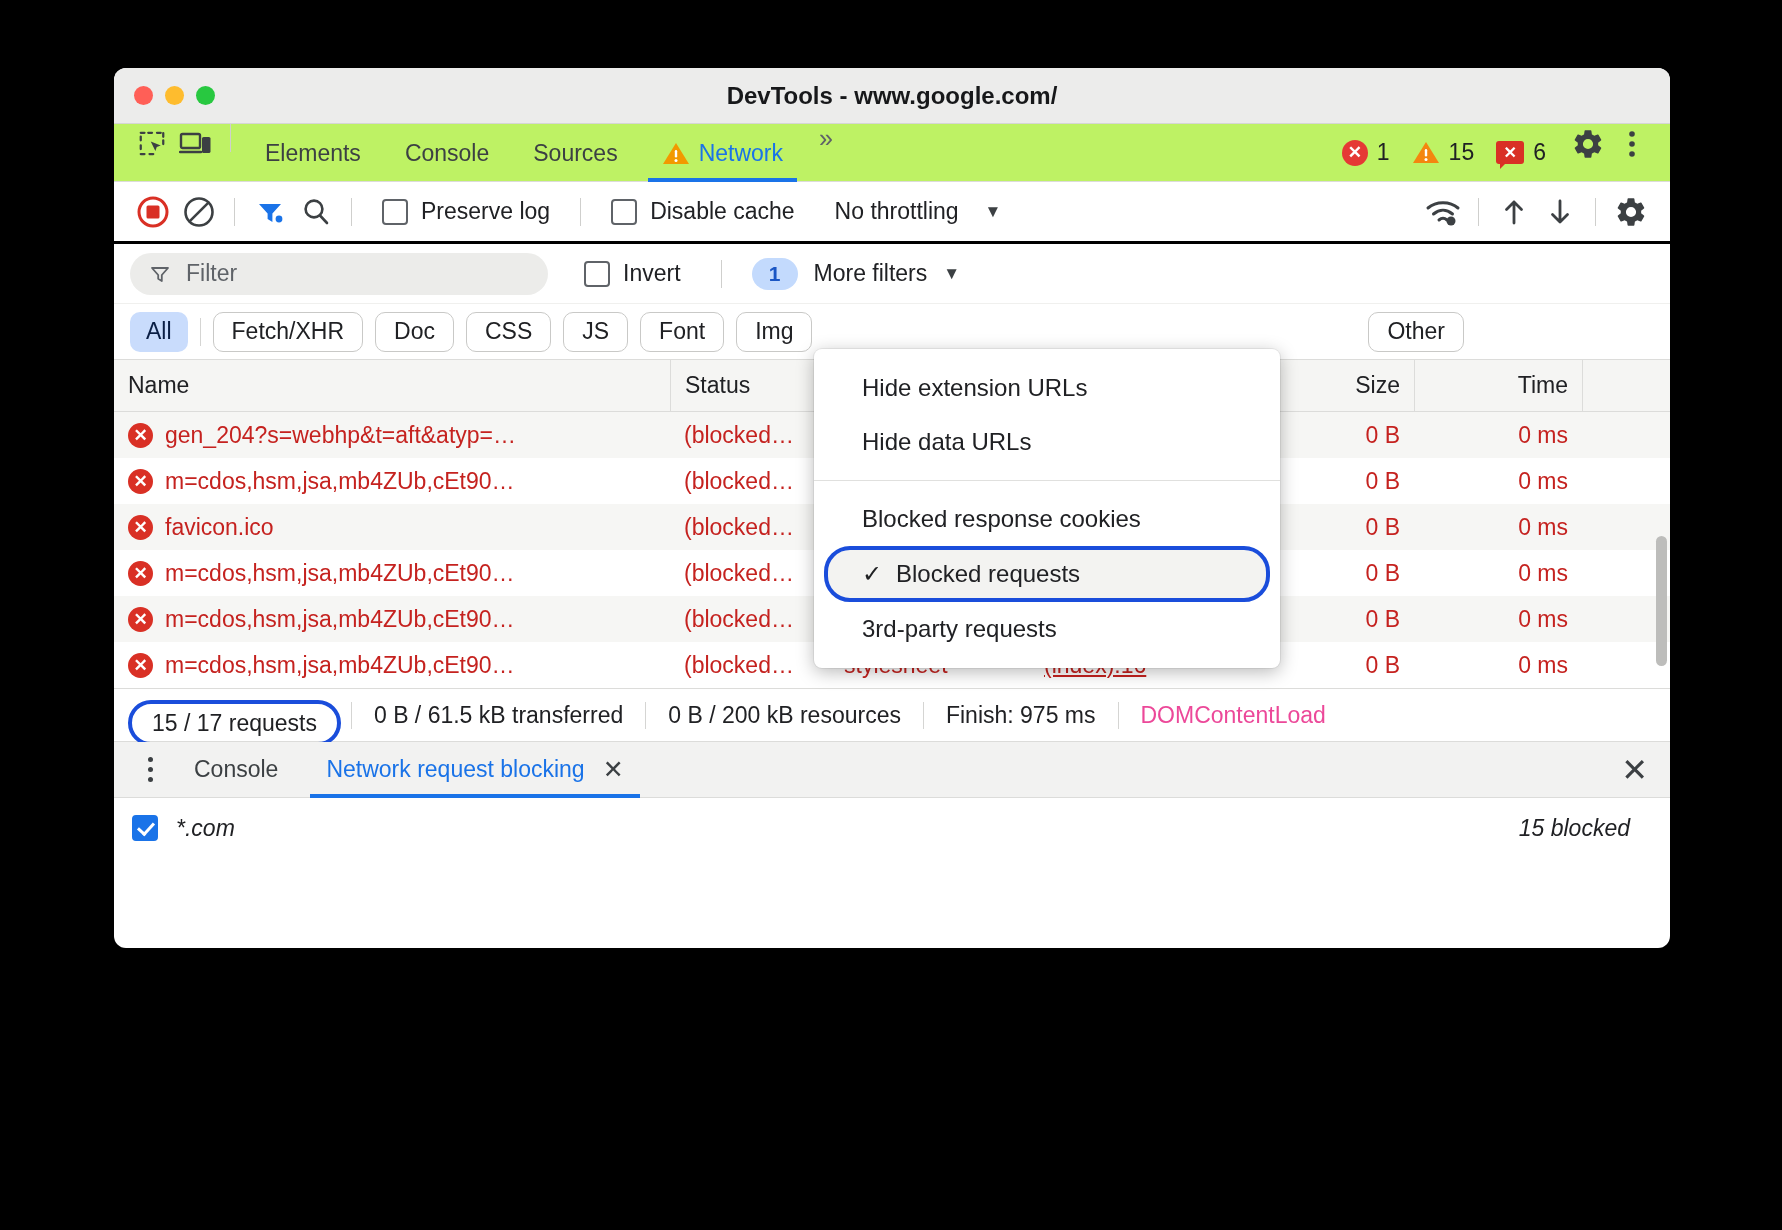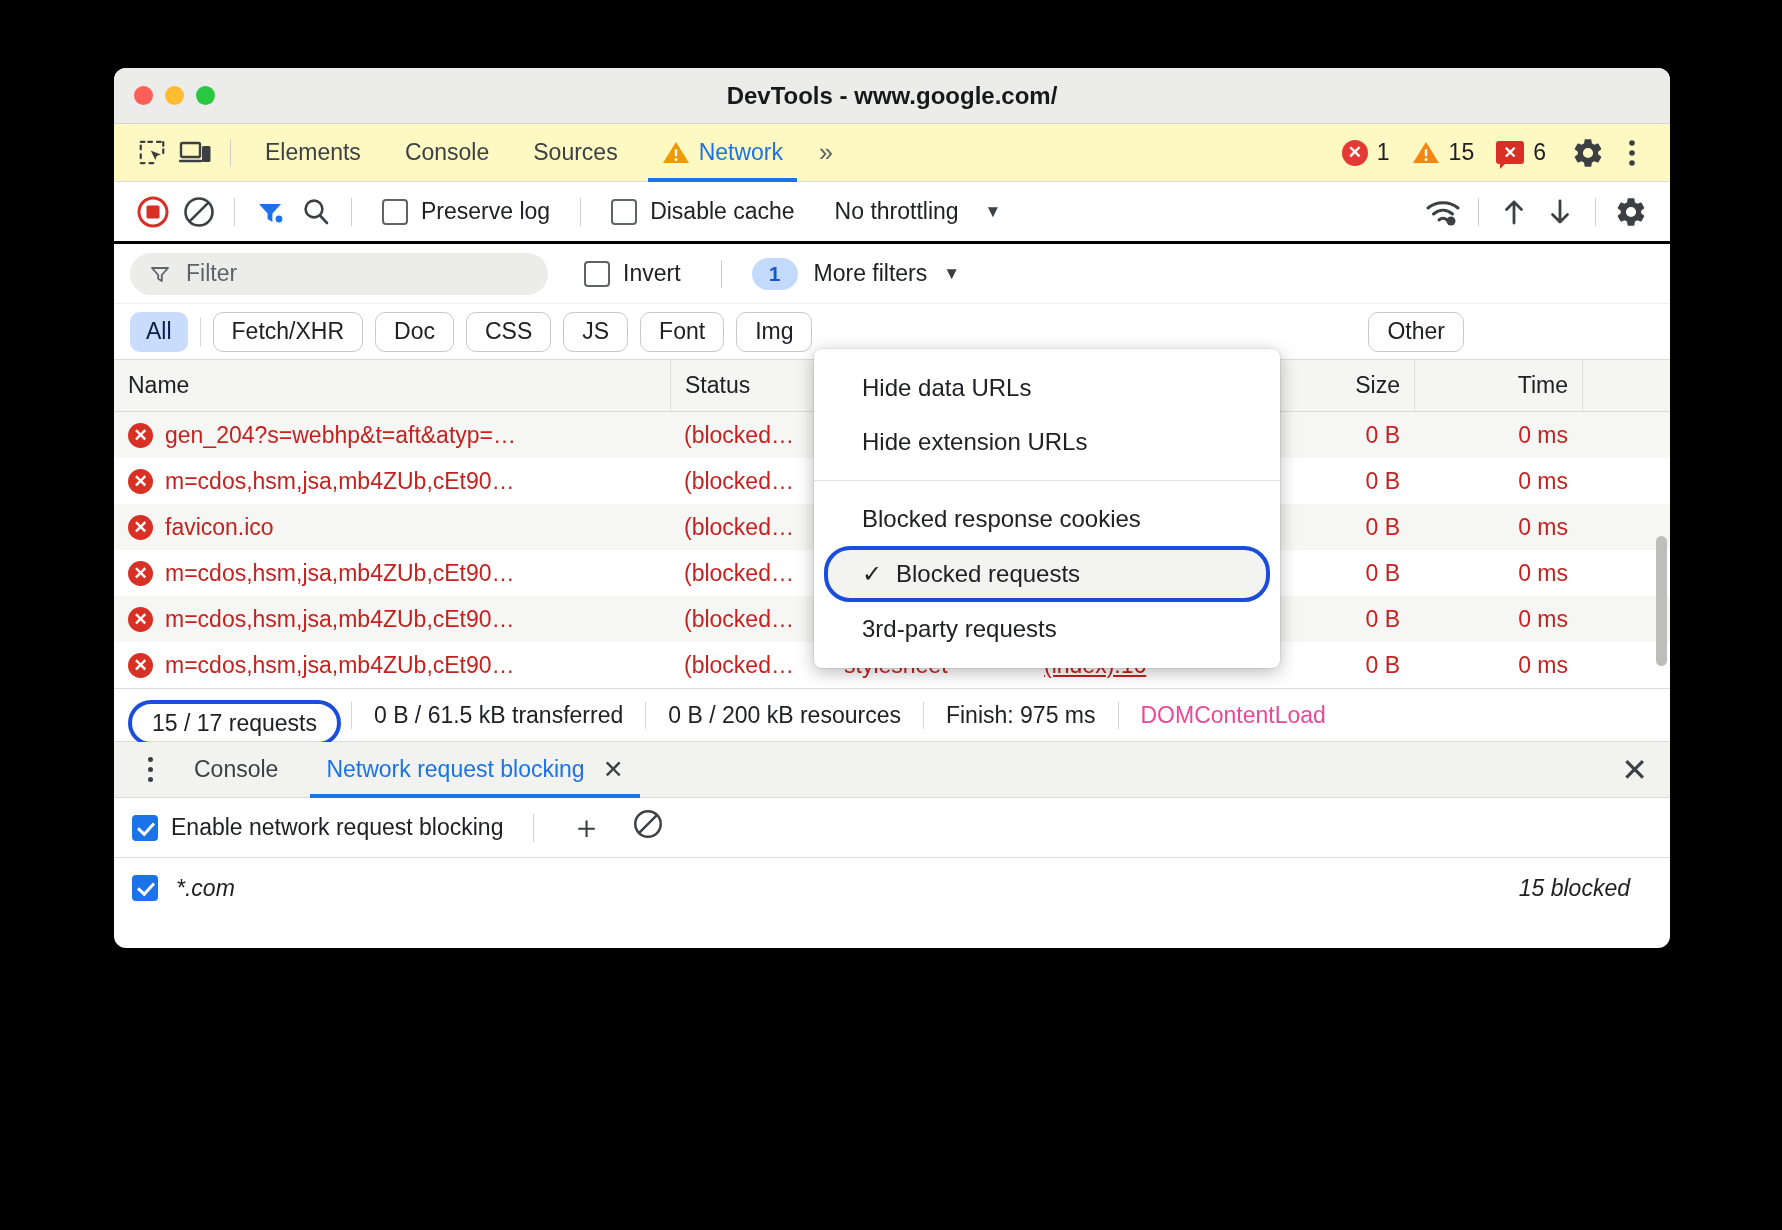--- a/index.html
+++ b/index.html
@@ -35,23 +35,23 @@
   .dot.green { background: #28c840; }
   .win-title {
     position: absolute; left: 0; right: 0; text-align: center;
     font-size: 24px; font-weight: bold; color: #17181a;
     pointer-events: none;
   }
 
   
   .tabstrip {
     height: 58px;
-    background: #fef9c3;
+    background: #bef264;
     border-bottom: 1px solid #dcdcda;
-    display: flex; align-items: center; padding: 0 16px;
+    display: flex; padding: 0 16px;
     gap: 0;
   }
   .icon-btn {
     width: 44px; height: 40px;
     display: flex; align-items: center; justify-content: center;
     color: #3c4043;
   }
   .vsep { width: 1px; height: 28px; background: #cfcfcd; margin: 0 12px; }
   .tab {
     padding: 0 22px; height: 58px;
@@ -587,48 +587,34 @@
     <div class="dtab">
       <span>Console</span>
     </div>
     <div class="dtab active">
       <span>Network request blocking</span>
       <span class="close-x">✕</span>
     </div>
     <div class="drawer-close">✕</div>
   </div>
 
-  <div class="block-toolbar">
-    <label class="cb-row">
-      <span class="cbox checked"></span>
-      <span>Enable network request blocking</span>
-    </label>
-    <div class="vsep"></div>
-    <div class="tool-ic">＋</div>
-    <div class="tool-ic">
-      <svg width="34" height="34" viewBox="0 0 36 36">
-        <circle cx="18" cy="18" r="13.5" fill="none" stroke="#3c4043" stroke-width="2.6"></circle>
-        <path d="M8.6 27.4L27.4 8.6" stroke="#3c4043" stroke-width="2.6" stroke-linecap="round"></path>
-      </svg>
-    </div>
-  </div>
 
   <div class="block-row">
     <span class="cbox checked"></span>
     <span>*.com</span>
     <div class="spacer"></div>
     <span style="padding-right:22px;">15 blocked</span>
   </div>
 
   <div class="popup">
     <div class="mi">
+      <span>Hide extension URLs</span>
+    </div>
+    <div class="mi">
       <span>Hide data URLs</span>
-    </div>
-    <div class="mi">
-      <span>Hide extension URLs</span>
     </div>
     <div class="mi-sep"></div>
     <div class="mi">
       <span>Blocked response cookies</span>
     </div>
     <div class="mi highlight">
       <span class="tick">✓</span>
       <span>Blocked requests</span>
     </div>
     <div class="mi">

